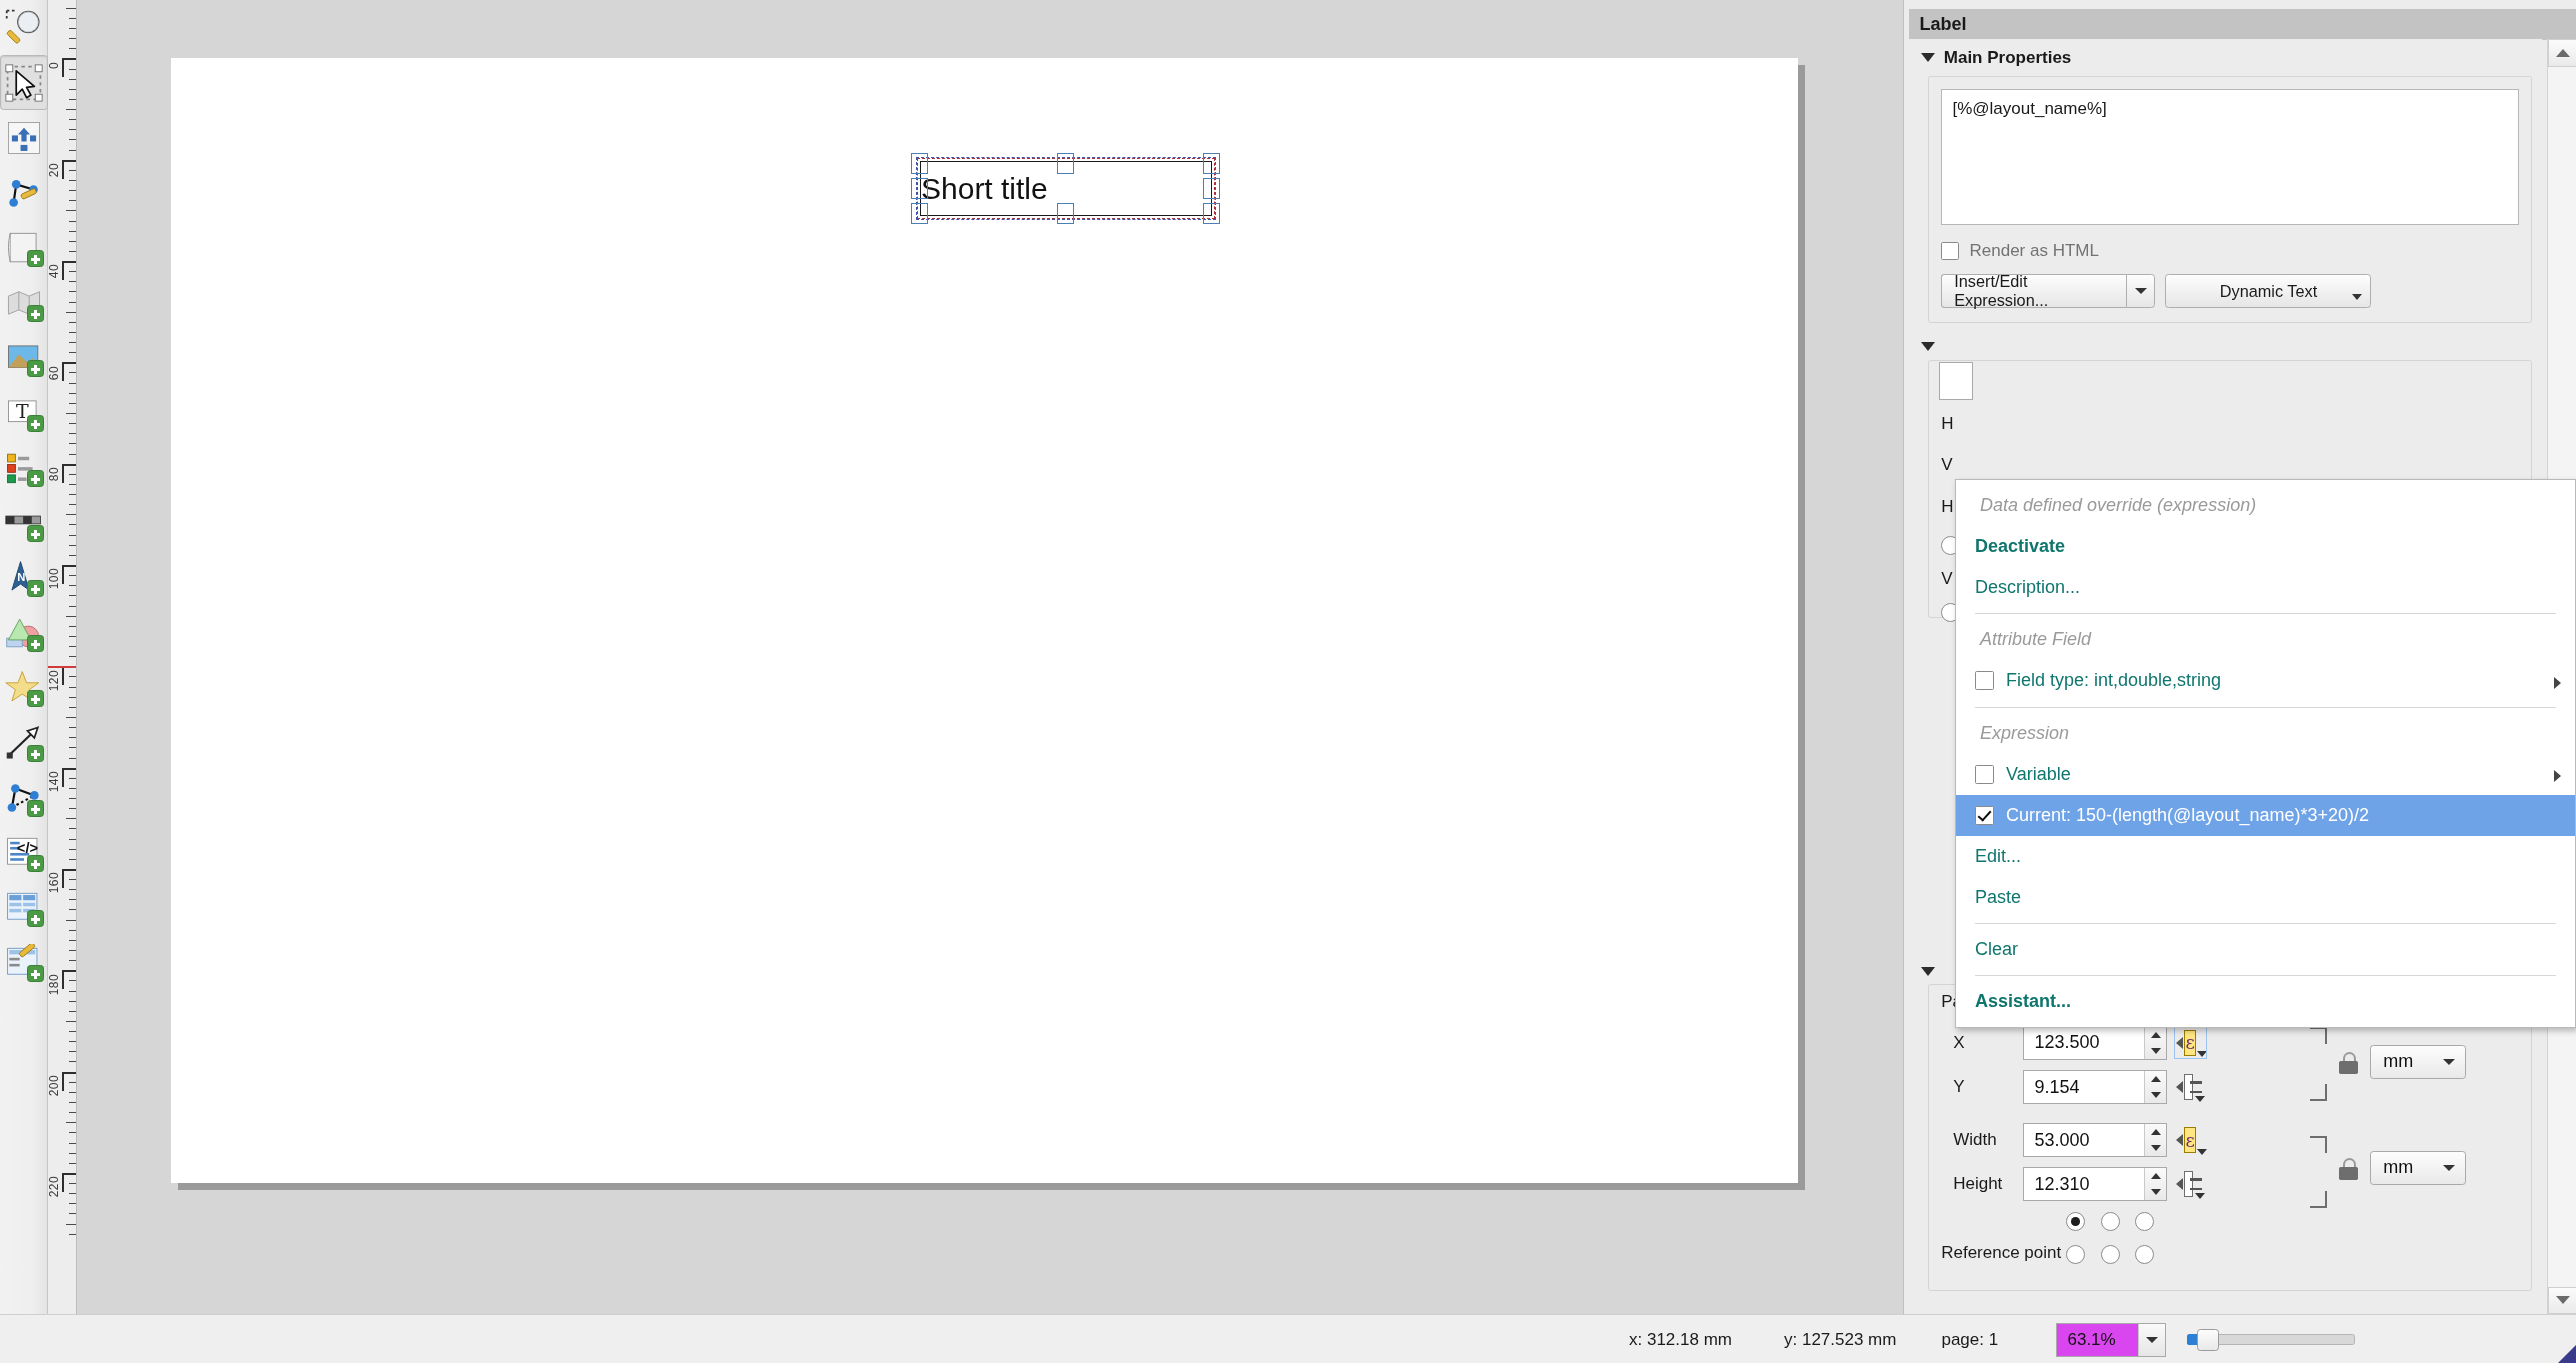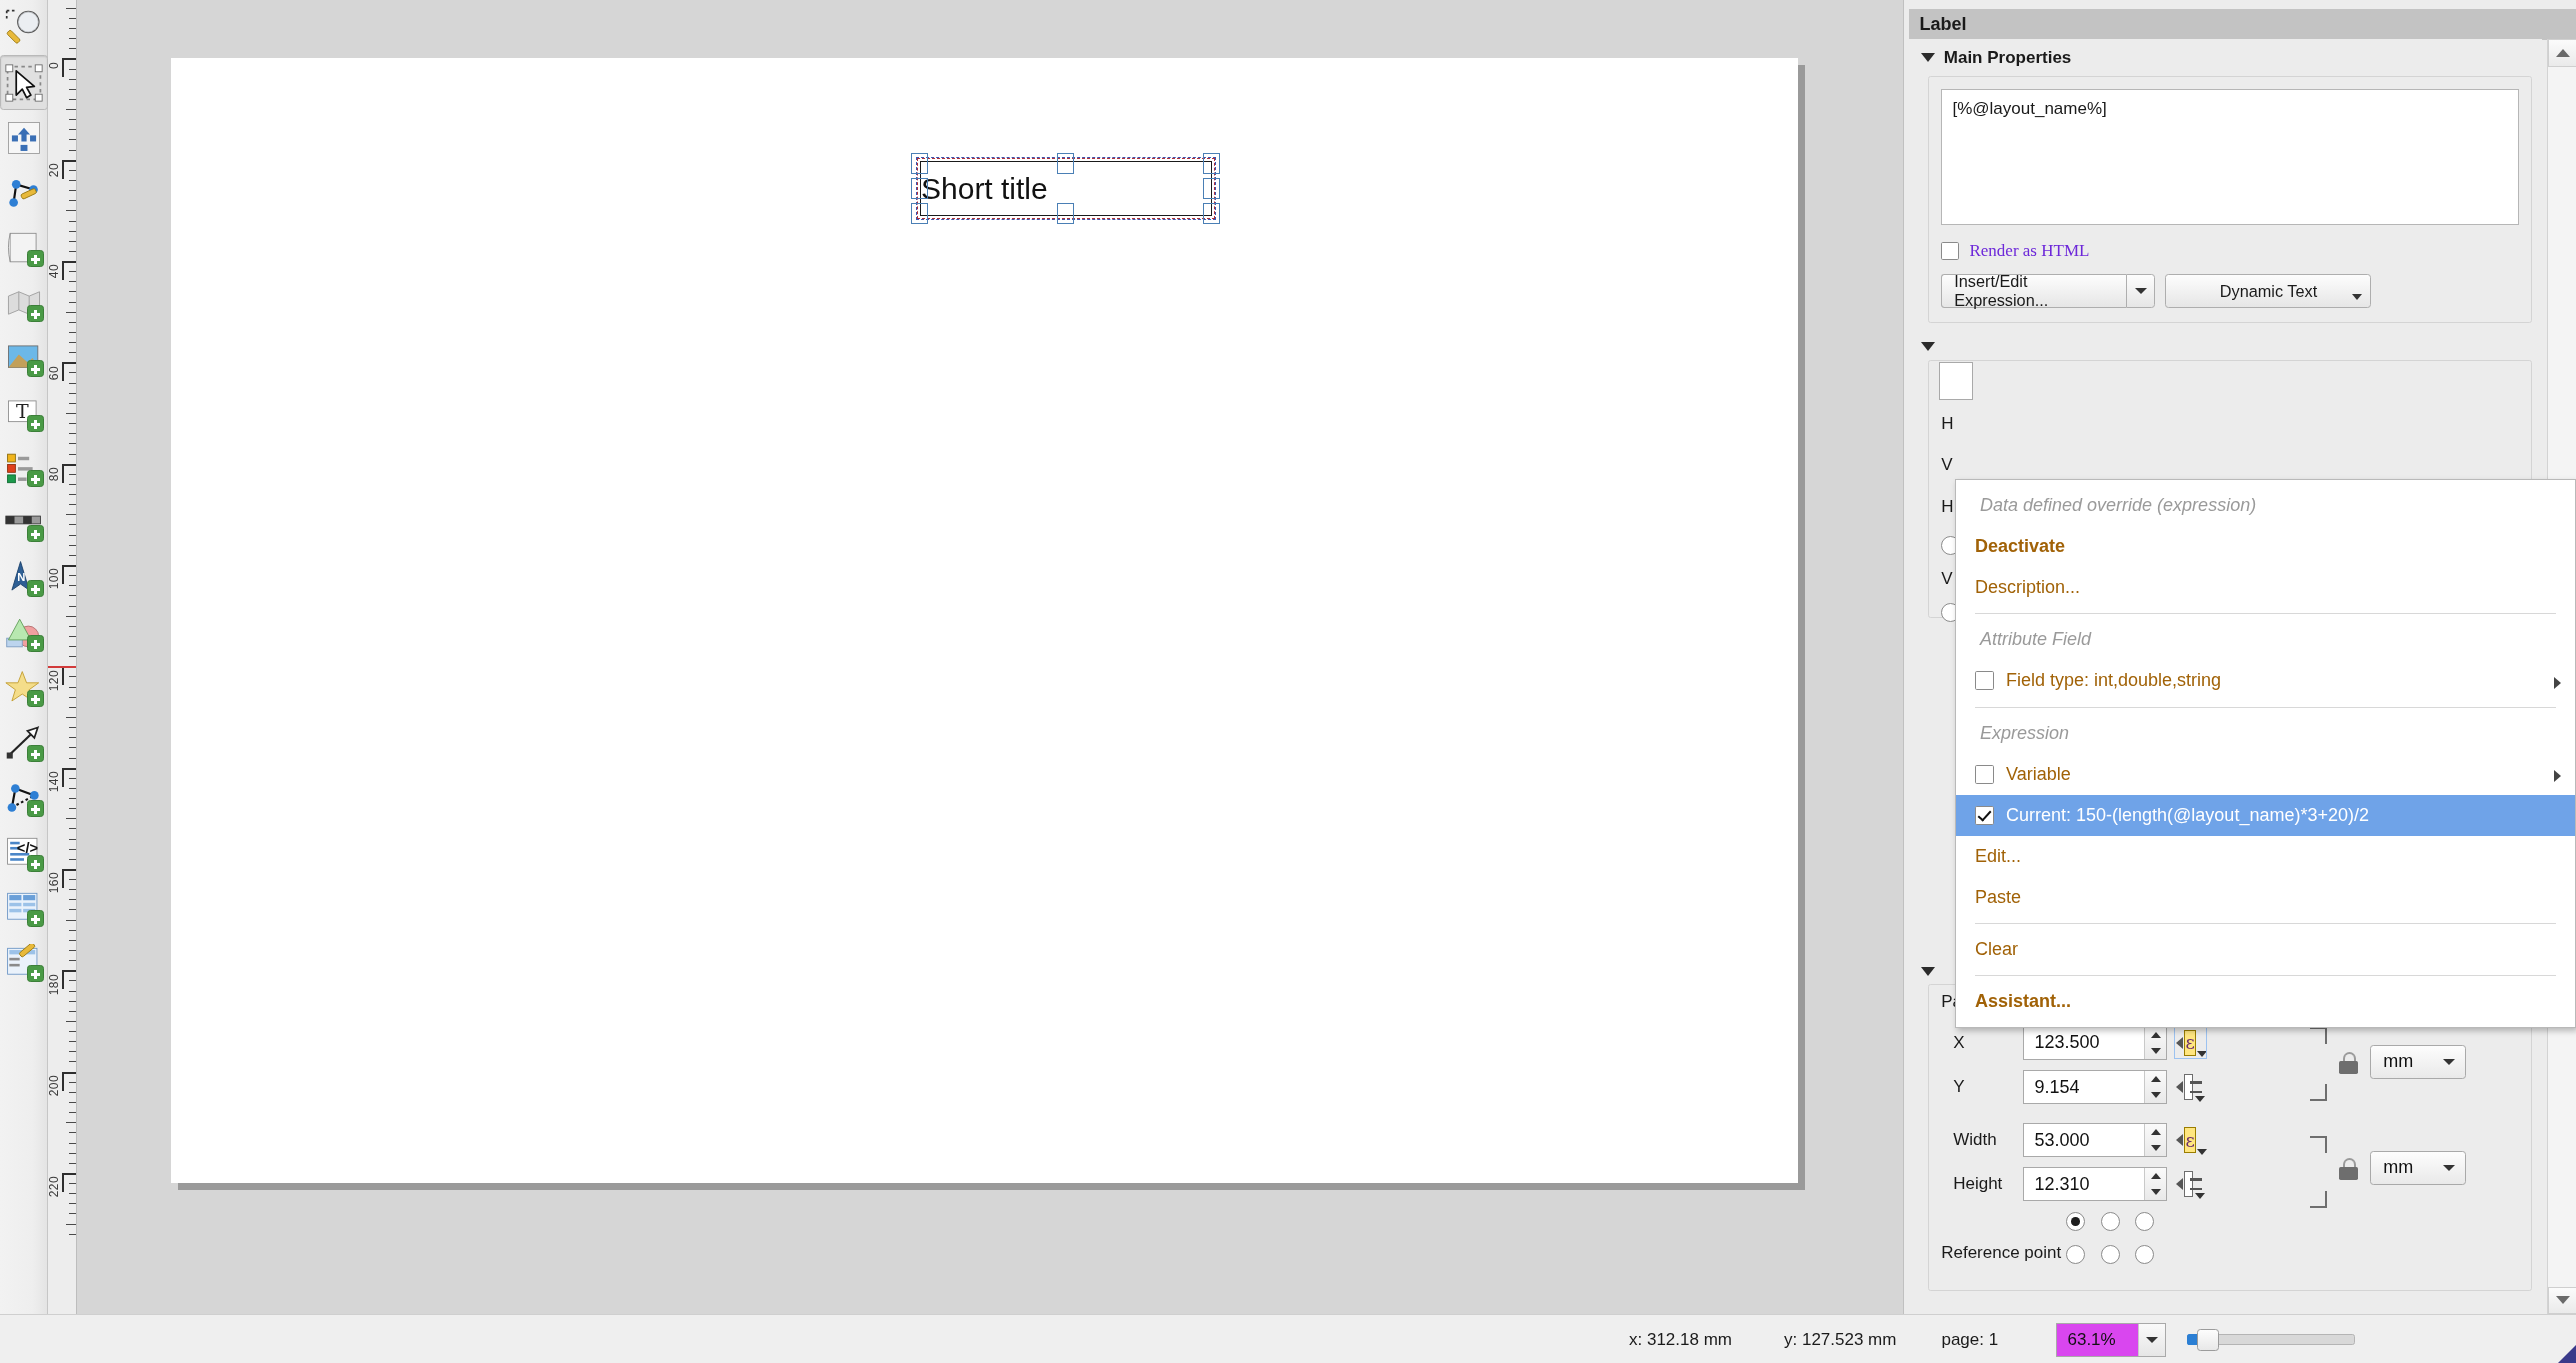--- a/index.html
+++ b/index.html
@@ -120,21 +120,21 @@
   }
   #text-area {
     width:100%; height:136px; background:#fff; border:0.9px solid #b6b6b6;
     padding:8.6px 10.3px; font-size:17px; color:#1a1a1a;
   }
   .chk-row { display:flex; align-items:center; gap:10.3px; margin-top:15.5px; }
   .chk {
     width:18px;height:18px;border:0.9px solid #8a8a8a;background:#fff;border-radius:1.7px;
     display:inline-block; position:relative; flex:none;
   }
-  .chk-label { font-size:17px; color:#6d28d9;font-family:Liberation Serif, serif; }
+  .chk-label { font-size:17px; color:#737373; }
   .btn-row { display:flex; align-items:center; gap:10.3px; margin-top:13.7px; }
   .btn {
     background:linear-gradient(to bottom,#fdfdfd,#e6e6e6);
     border:0.9px solid #aeaeae; border-radius:3.4px;
     font-size:16.3px; color:#1a1a1a; height:34px;
     display:flex; align-items:center; justify-content:center;
     padding: 0 12px;
   }
   .btn.expr { width:185px; border-right:none; border-radius:3.4px 0 0 3.4px; }
   .btn.expr-arrow { width:29px; border-radius:0 3.4px 3.4px 0; }
@@ -217,21 +217,21 @@
   
   #dd-menu {
     position: absolute; left: 1955px; top: 479px; width: 621px;
     background: #ffffff; border: 0.9px solid #b9b9b9;
     box-shadow: 1.7px 2.6px 6px rgba(0,0,0,.25);
     padding: 5.2px 0 5.2px 0;
     z-index: 50;
   }
   .mi {
     display:flex; align-items:center; height:41px; padding-left:19px; position:relative;
-    font-size:18px; color:#a16207;
+    font-size:18px; color:#0f766e;
   }
   .mi.header { color:#9a9a9a; font-style:italic; height:41px; padding-left:24px; }
   .mi.bold { font-weight:bold; }
   .mi.sel { background:#6fa3e8; color:#ffffff; }
   .mi .mchk {
     width:19px;height:19px;border:0.9px solid #8a8a8a;background:#fff;border-radius:1.7px;
     margin-right:12px; position:relative; flex:none;
   }
   .mi .mchk.checked::after{
     content:""; position:absolute; left:5.2px; top:0.9px; width:5.2px; height:11px;

